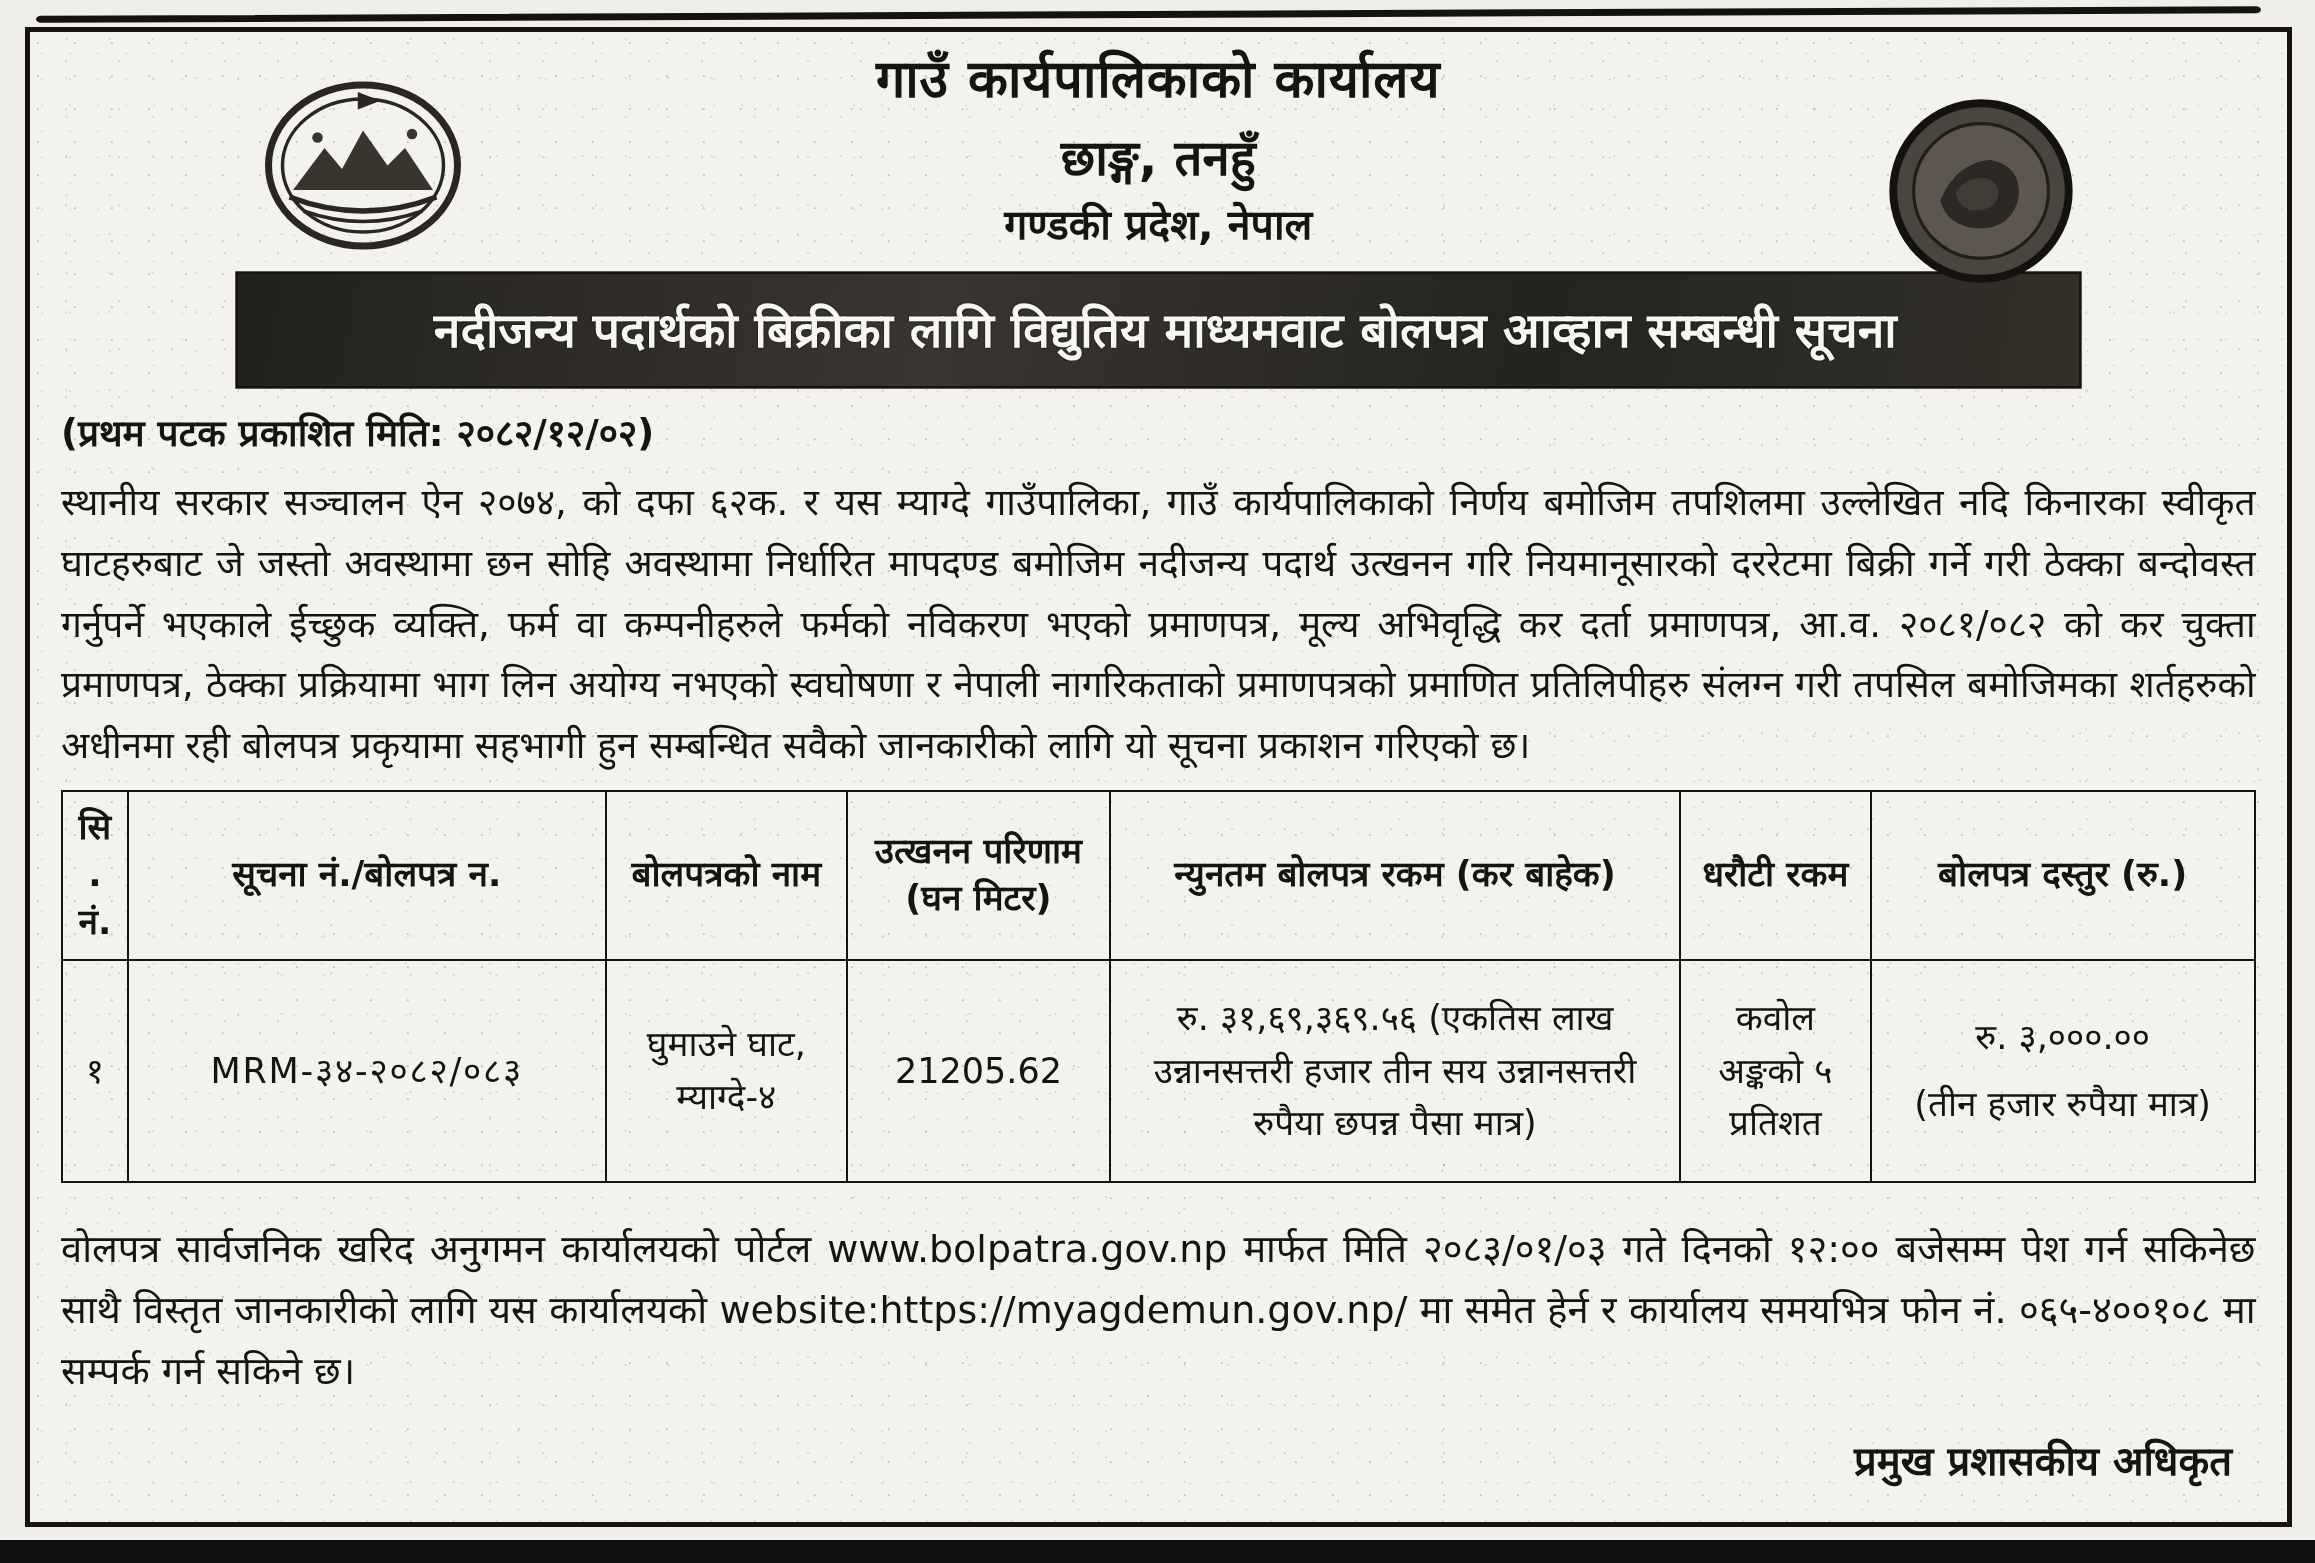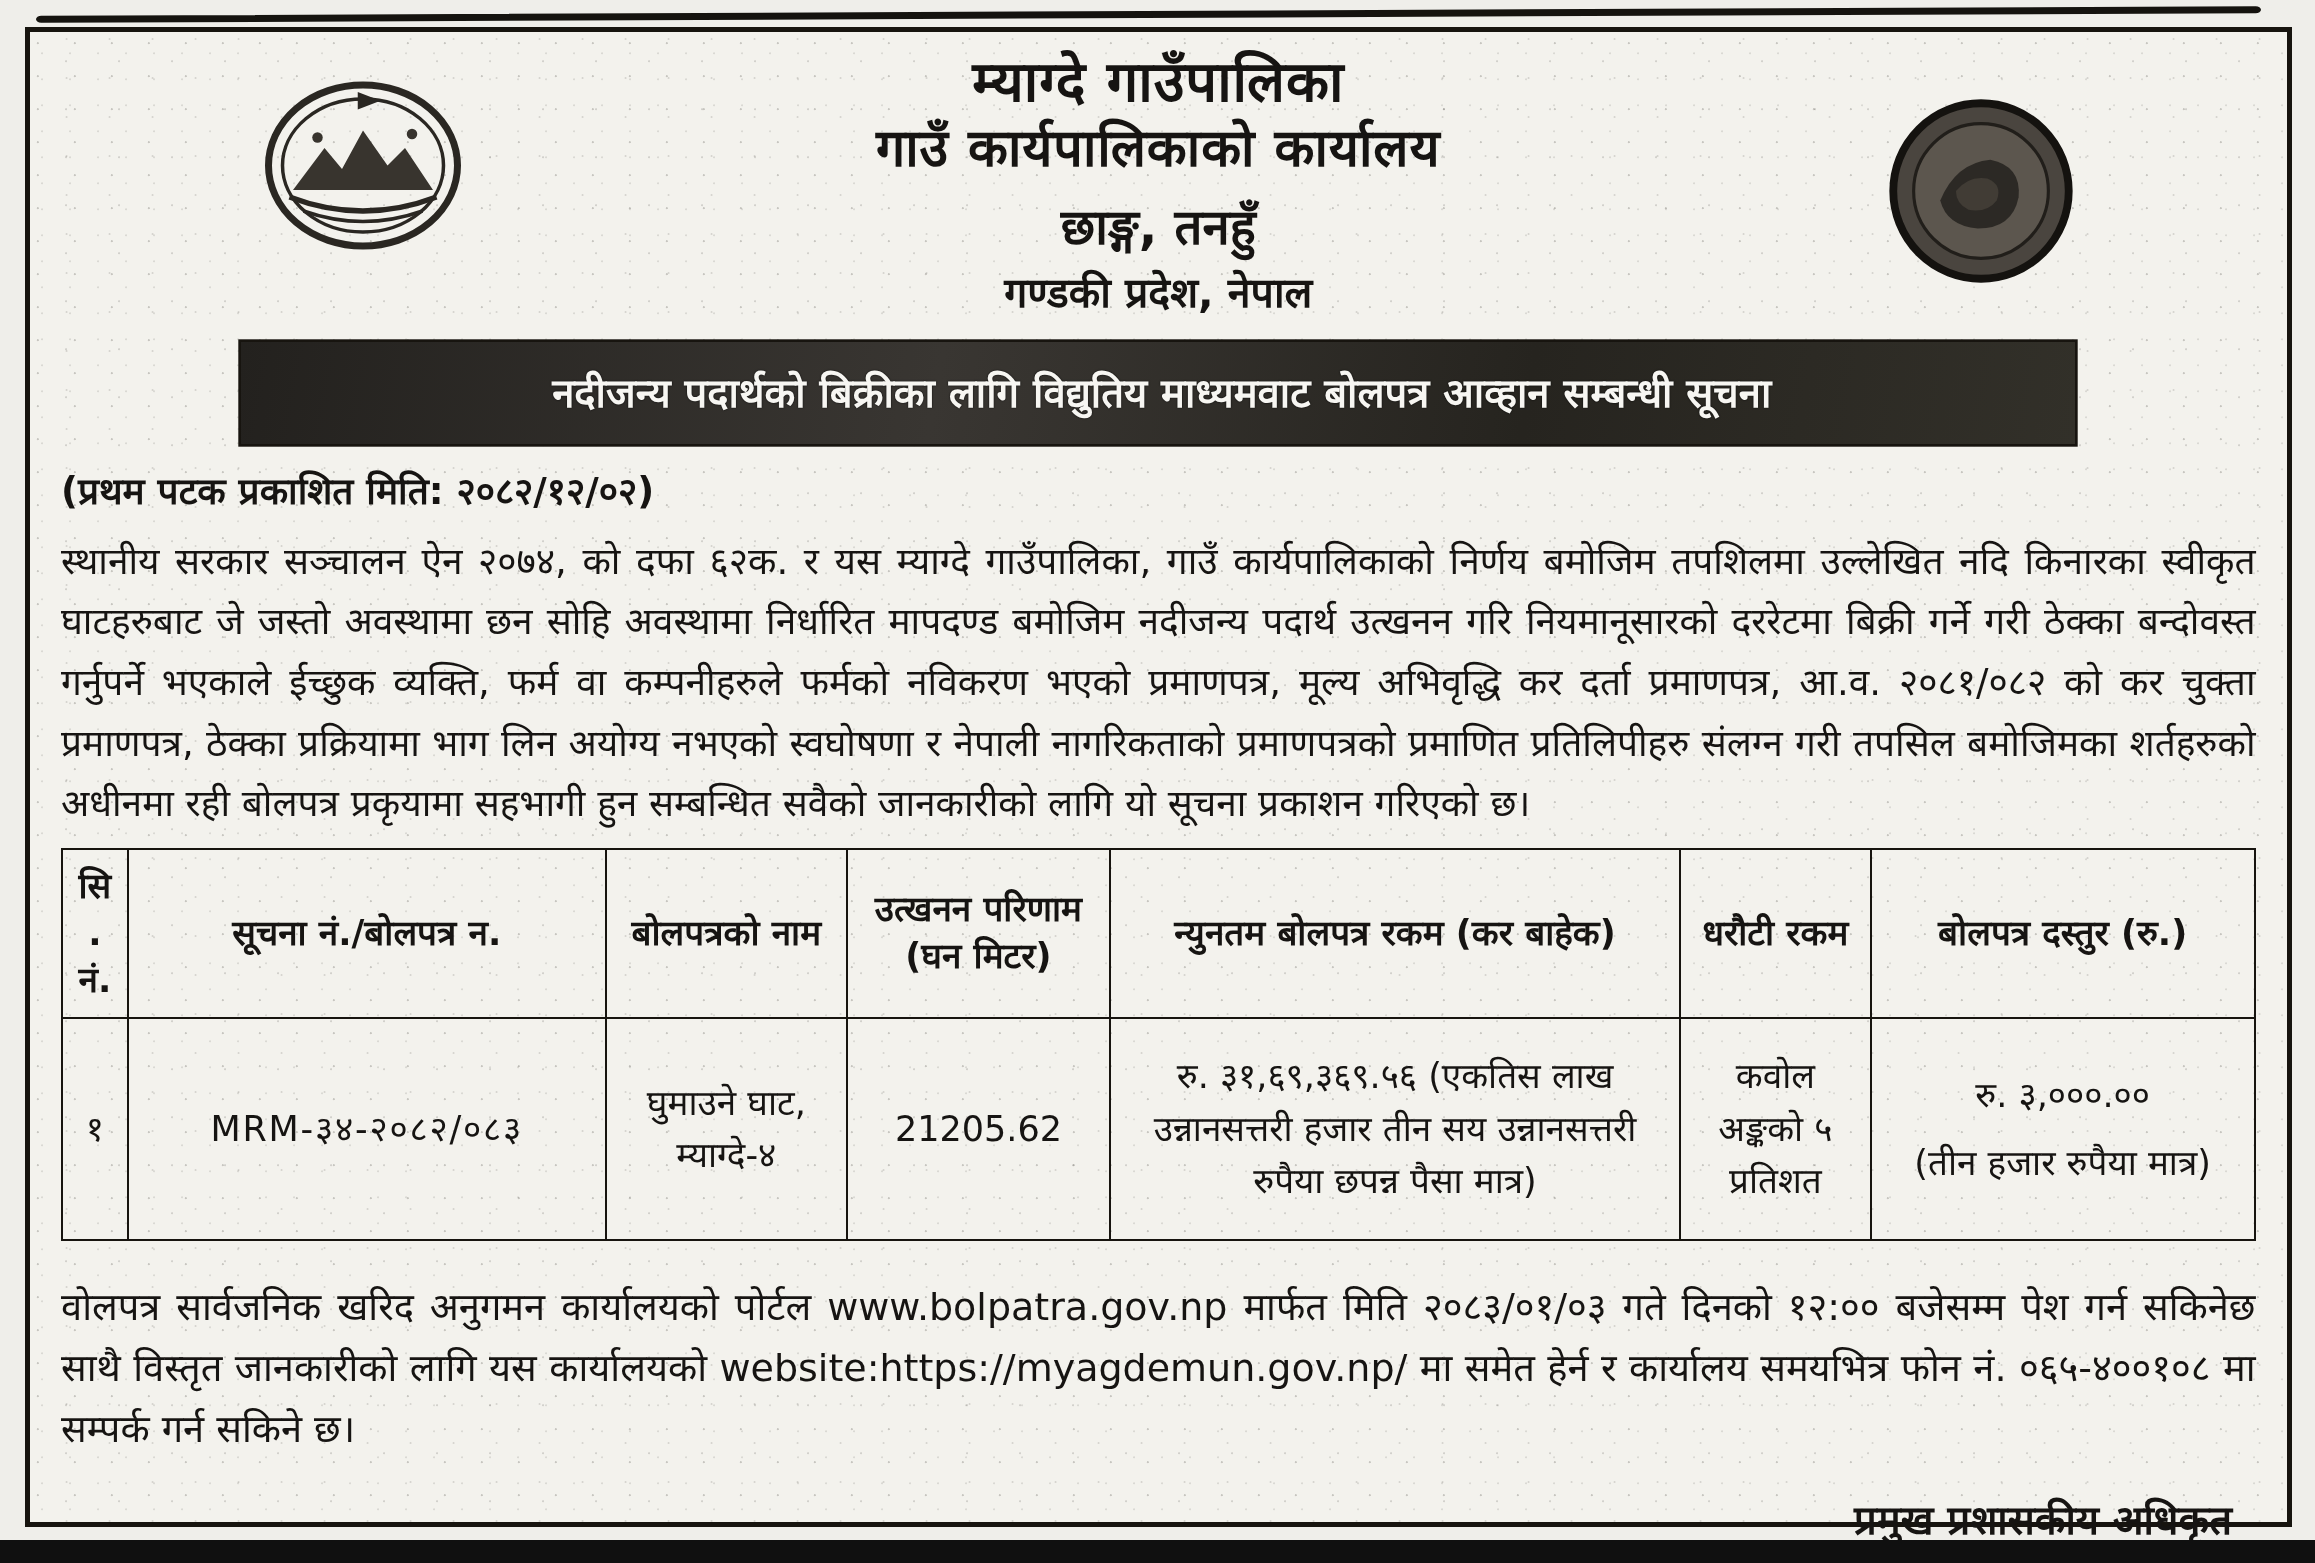--- a/index.html
+++ b/index.html
@@ -52,24 +52,24 @@
   .org-name   { font-size: 56px; font-weight: 700; line-height: 1.22; letter-spacing: 0.9px; }
   .org-office { font-size: 52px; font-weight: 700; line-height: 1.2; letter-spacing: 0.9px; }
   .org-addr1  { font-size: 49px; font-weight: 600; margin-top: 12.7px; }
   .org-addr2  { font-size: 41px; font-weight: 600; margin-top: 5.4px; }
 
   .banner {
     margin: 23.5px auto 0 auto;
     width: 1809px;
     background: linear-gradient(100deg, #23211e 0%, #393632 38%, #26241f 70%, #323029 100%);
     color: #f7f6f2;
-    font-size: 40px;
+    font-size: 48px;
     font-weight: 700;
     text-align: center;
-    padding: 22px 9px 25px 16px;
+    padding: 22px 9px 25px 23px;
     text-shadow: 0 0 1.8px #000;
     box-shadow: 0 0 0 2.7px #17140f;
   }
   .pub-date {
     font-size: 37px;
     font-weight: 600;
     margin-top: 20px;
   }
   .body-text {
     margin-top: 16.3px;
@@ -139,21 +139,20 @@
 
     <svg class="seal" viewBox="0 0 120 120" aria-hidden="true">
       <circle cx="60" cy="60" r="56" fill="#4a453f"></circle>
       <circle cx="60" cy="60" r="56" fill="none" stroke="#14120f" stroke-width="5"></circle>
       <circle cx="60" cy="60" r="43" fill="#5c564e"></circle>
       <circle cx="60" cy="60" r="43" fill="none" stroke="#211e1a" stroke-width="2"></circle>
       <path d="M34 66 Q44 42 66 40 Q86 44 84 64 Q80 84 58 84 Q38 82 34 66 Z" fill="#2c2925"></path>
       <path d="M44 60 Q52 50 64 52 Q74 56 70 66 Q64 74 52 72 Q44 68 44 60 Z" fill="#413c35"></path>
     </svg>
 
-    <div class="org-name">म्याग्दे गाउँपालिका</div>
     <div class="org-office">गाउँ कार्यपालिकाको कार्यालय</div>
     <div class="org-addr1">छाङ्ग, तनहुँ</div>
     <div class="org-addr2">गण्डकी प्रदेश, नेपाल</div>
   </div>
 
   <div class="banner">नदीजन्य पदार्थको बिक्रीका लागि विद्युतिय माध्यमवाट बोलपत्र आव्हान सम्बन्धी सूचना</div>
 
   <div class="pub-date">(प्रथम पटक प्रकाशित मिति: २०८२/१२/०२)</div>
 
   <div class="body-text">स्थानीय सरकार सञ्चालन ऐन २०७४, को दफा ६२क. र यस म्याग्दे गाउँपालिका, गाउँ कार्यपालिकाको निर्णय बमोजिम तपशिलमा उल्लेखित नदि किनारका स्वीकृत घाटहरुबाट जे जस्तो अवस्थामा छन सोहि अवस्थामा निर्धारित मापदण्ड बमोजिम नदीजन्य पदार्थ उत्खनन गरि नियमानूसारको दररेटमा बिक्री गर्ने गरी ठेक्का बन्दोवस्त गर्नुपर्ने भएकाले ईच्छुक व्यक्ति, फर्म वा कम्पनीहरुले फर्मको नविकरण भएको प्रमाणपत्र, मूल्य अभिवृद्धि कर दर्ता प्रमाणपत्र, आ.व. २०८१/०८२ को कर चुक्ता प्रमाणपत्र, ठेक्का प्रक्रियामा भाग लिन अयोग्य नभएको स्वघोषणा र नेपाली नागरिकताको प्रमाणपत्रको प्रमाणित प्रतिलिपीहरु संलग्न गरी तपसिल बमोजिमका शर्तहरुको अधीनमा रही बोलपत्र प्रकृयामा सहभागी हुन सम्बन्धित सवैको जानकारीको लागि यो सूचना प्रकाशन गरिएको छ।</div>

